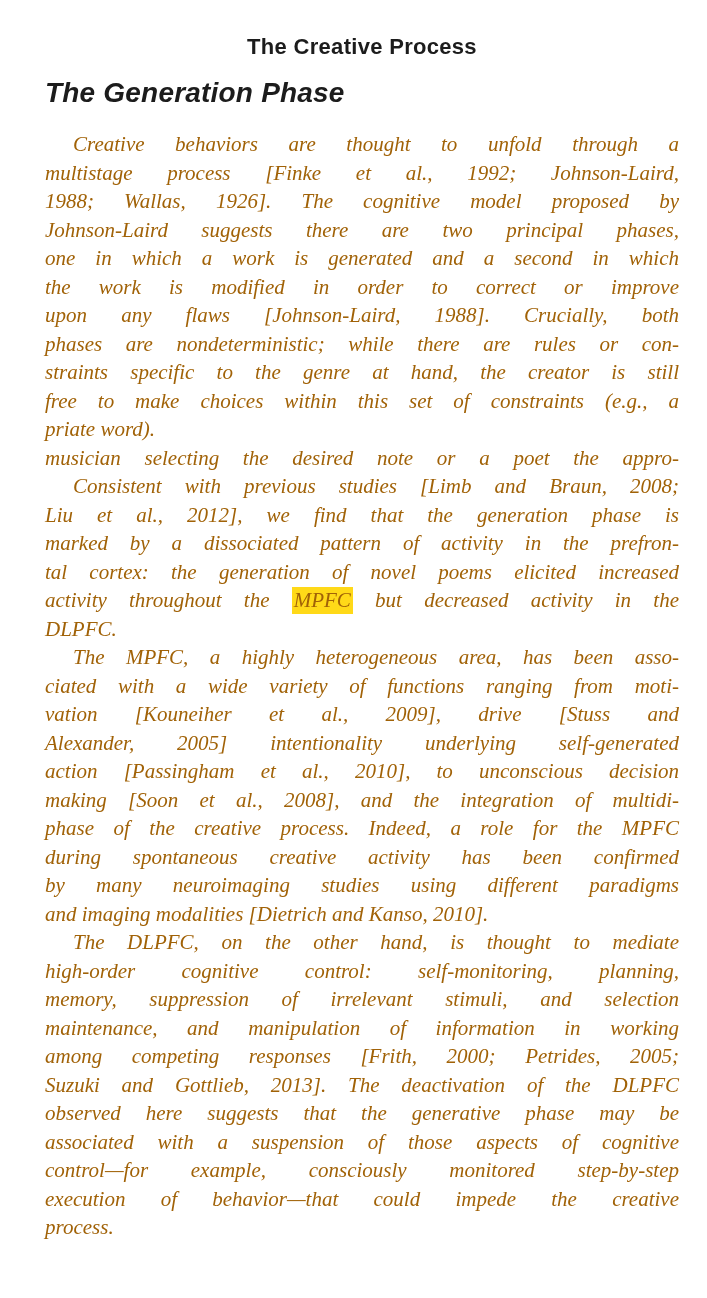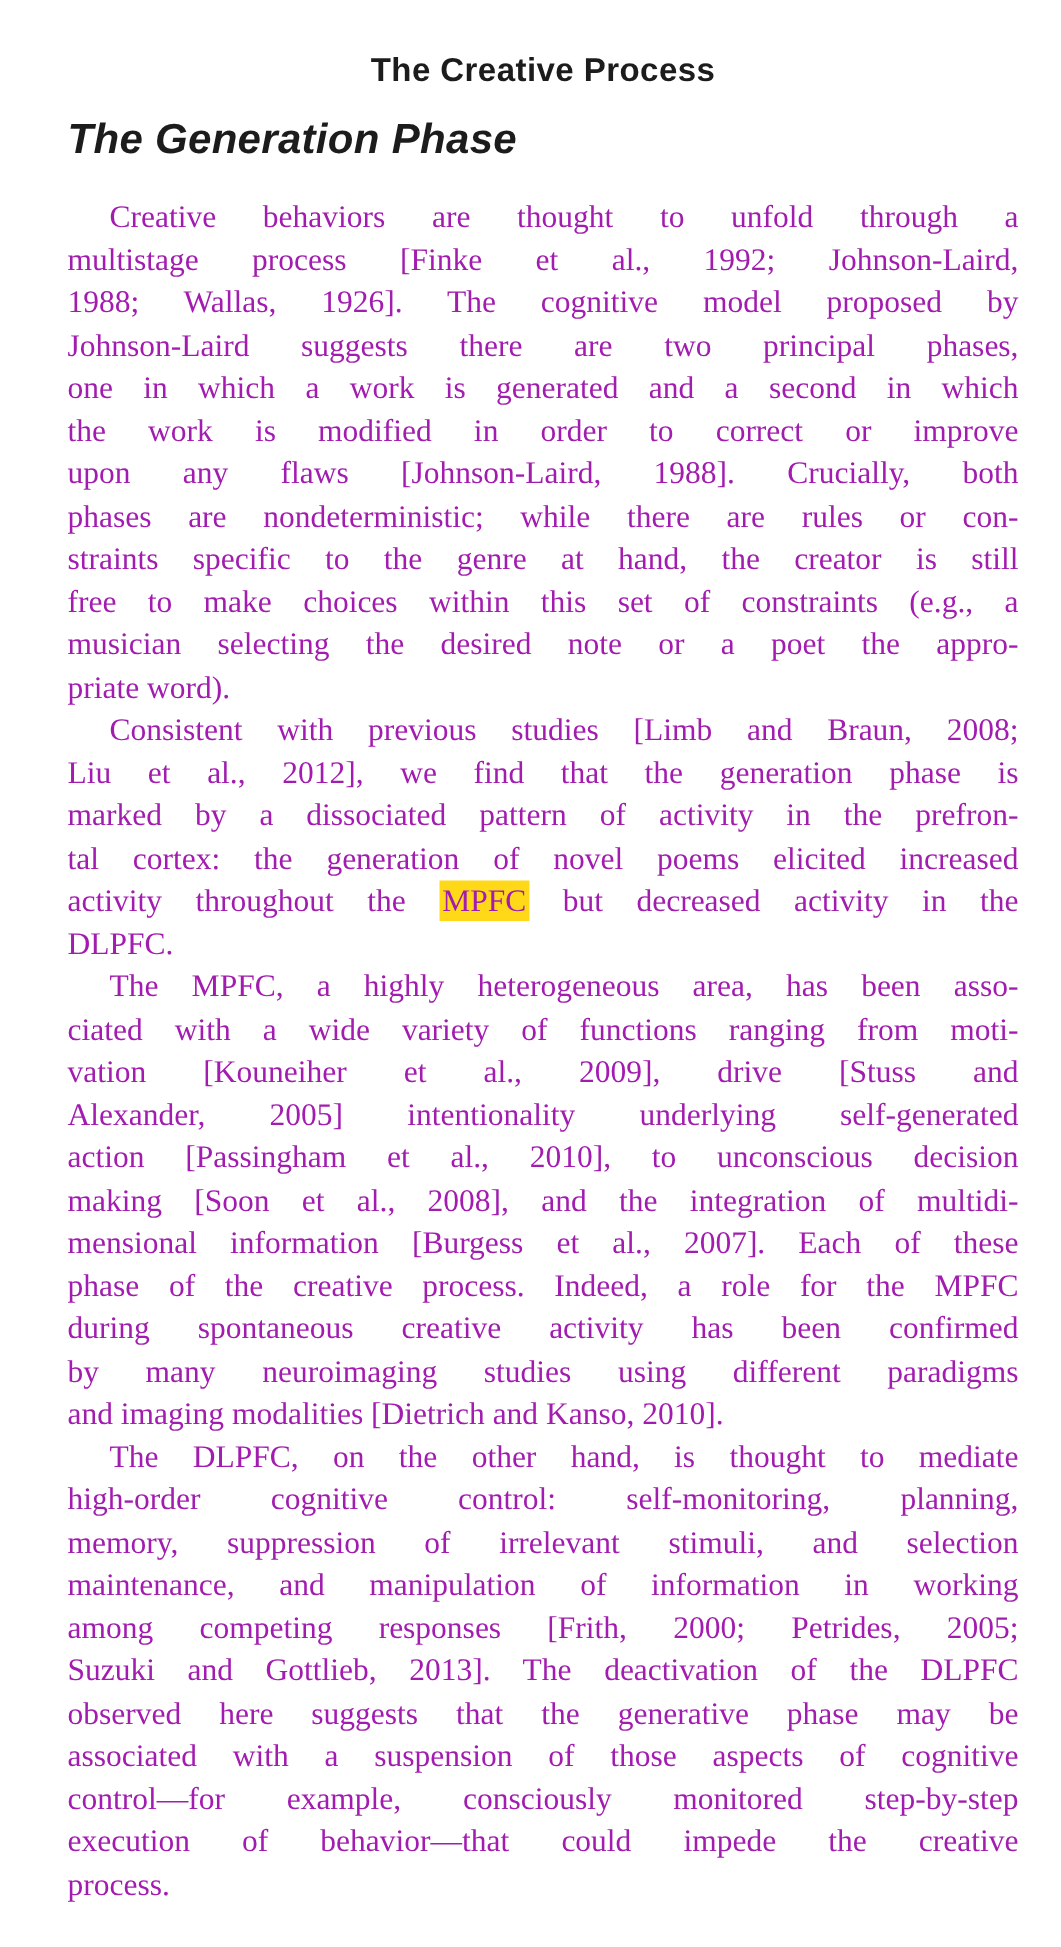--- a/index.html
+++ b/index.html
@@ -67,51 +67,50 @@
     background: #FFD918;
     padding: 1px 2px 2px 2px;
   }
 </style>
 </head>
 <body>
 
 <div class="page">
   <h1 class="title">The Creative Process</h1>
   <h2 class="subhead">The Generation Phase</h2>
-  <div class="body-text" style="color: #a21caf;">
+  <div class="body-text" style="color: #a16207; font-style: italic;">
       <div class="paragraph">
         <div class="line indent">Creative behaviors are thought to unfold through a</div>
         <div class="line">multistage process [Finke et al., 1992; Johnson-Laird,</div>
         <div class="line">1988; Wallas, 1926]. The cognitive model proposed by</div>
         <div class="line">Johnson-Laird suggests there are two principal phases,</div>
         <div class="line">one in which a work is generated and a second in which</div>
         <div class="line">the work is modified in order to correct or improve</div>
         <div class="line">upon any flaws [Johnson-Laird, 1988]. Crucially, both</div>
         <div class="line">phases are nondeterministic; while there are rules or con-</div>
         <div class="line">straints specific to the genre at hand, the creator is still</div>
         <div class="line">free to make choices within this set of constraints (e.g., a</div>
+        <div class="line last">priate word).</div>
         <div class="line">musician selecting the desired note or a poet the appro-</div>
-        <div class="line last">priate word).</div>
       </div>
       <div class="paragraph">
         <div class="line indent">Consistent with previous studies [Limb and Braun, 2008;</div>
         <div class="line">Liu et al., 2012], we find that the generation phase is</div>
         <div class="line">marked by a dissociated pattern of activity in the prefron-</div>
         <div class="line">tal cortex: the generation of novel poems elicited increased</div>
         <div class="line"><span>activity throughout the </span><span class="hl" style="background: rgb(255, 217, 24);">MPFC</span><span> but decreased activity in the</span></div>
         <div class="line last">DLPFC.</div>
       </div>
       <div class="paragraph">
         <div class="line indent">The MPFC, a highly heterogeneous area, has been asso-</div>
         <div class="line">ciated with a wide variety of functions ranging from moti-</div>
         <div class="line">vation [Kouneiher et al., 2009], drive [Stuss and</div>
         <div class="line">Alexander, 2005] intentionality underlying self-generated</div>
         <div class="line">action [Passingham et al., 2010], to unconscious decision</div>
         <div class="line">making [Soon et al., 2008], and the integration of multidi-</div>
-        <div class="line">mensional information [Burgess et al., 2007]. Each of these</div>
         <div class="line">phase of the creative process. Indeed, a role for the MPFC</div>
         <div class="line">during spontaneous creative activity has been confirmed</div>
         <div class="line">by many neuroimaging studies using different paradigms</div>
         <div class="line last">and imaging modalities [Dietrich and Kanso, 2010].</div>
       </div>
       <div class="paragraph">
         <div class="line indent">The DLPFC, on the other hand, is thought to mediate</div>
         <div class="line">high-order cognitive control: self-monitoring, planning,</div>
         <div class="line">memory, suppression of irrelevant stimuli, and selection</div>
         <div class="line">maintenance, and manipulation of information in working</div>

